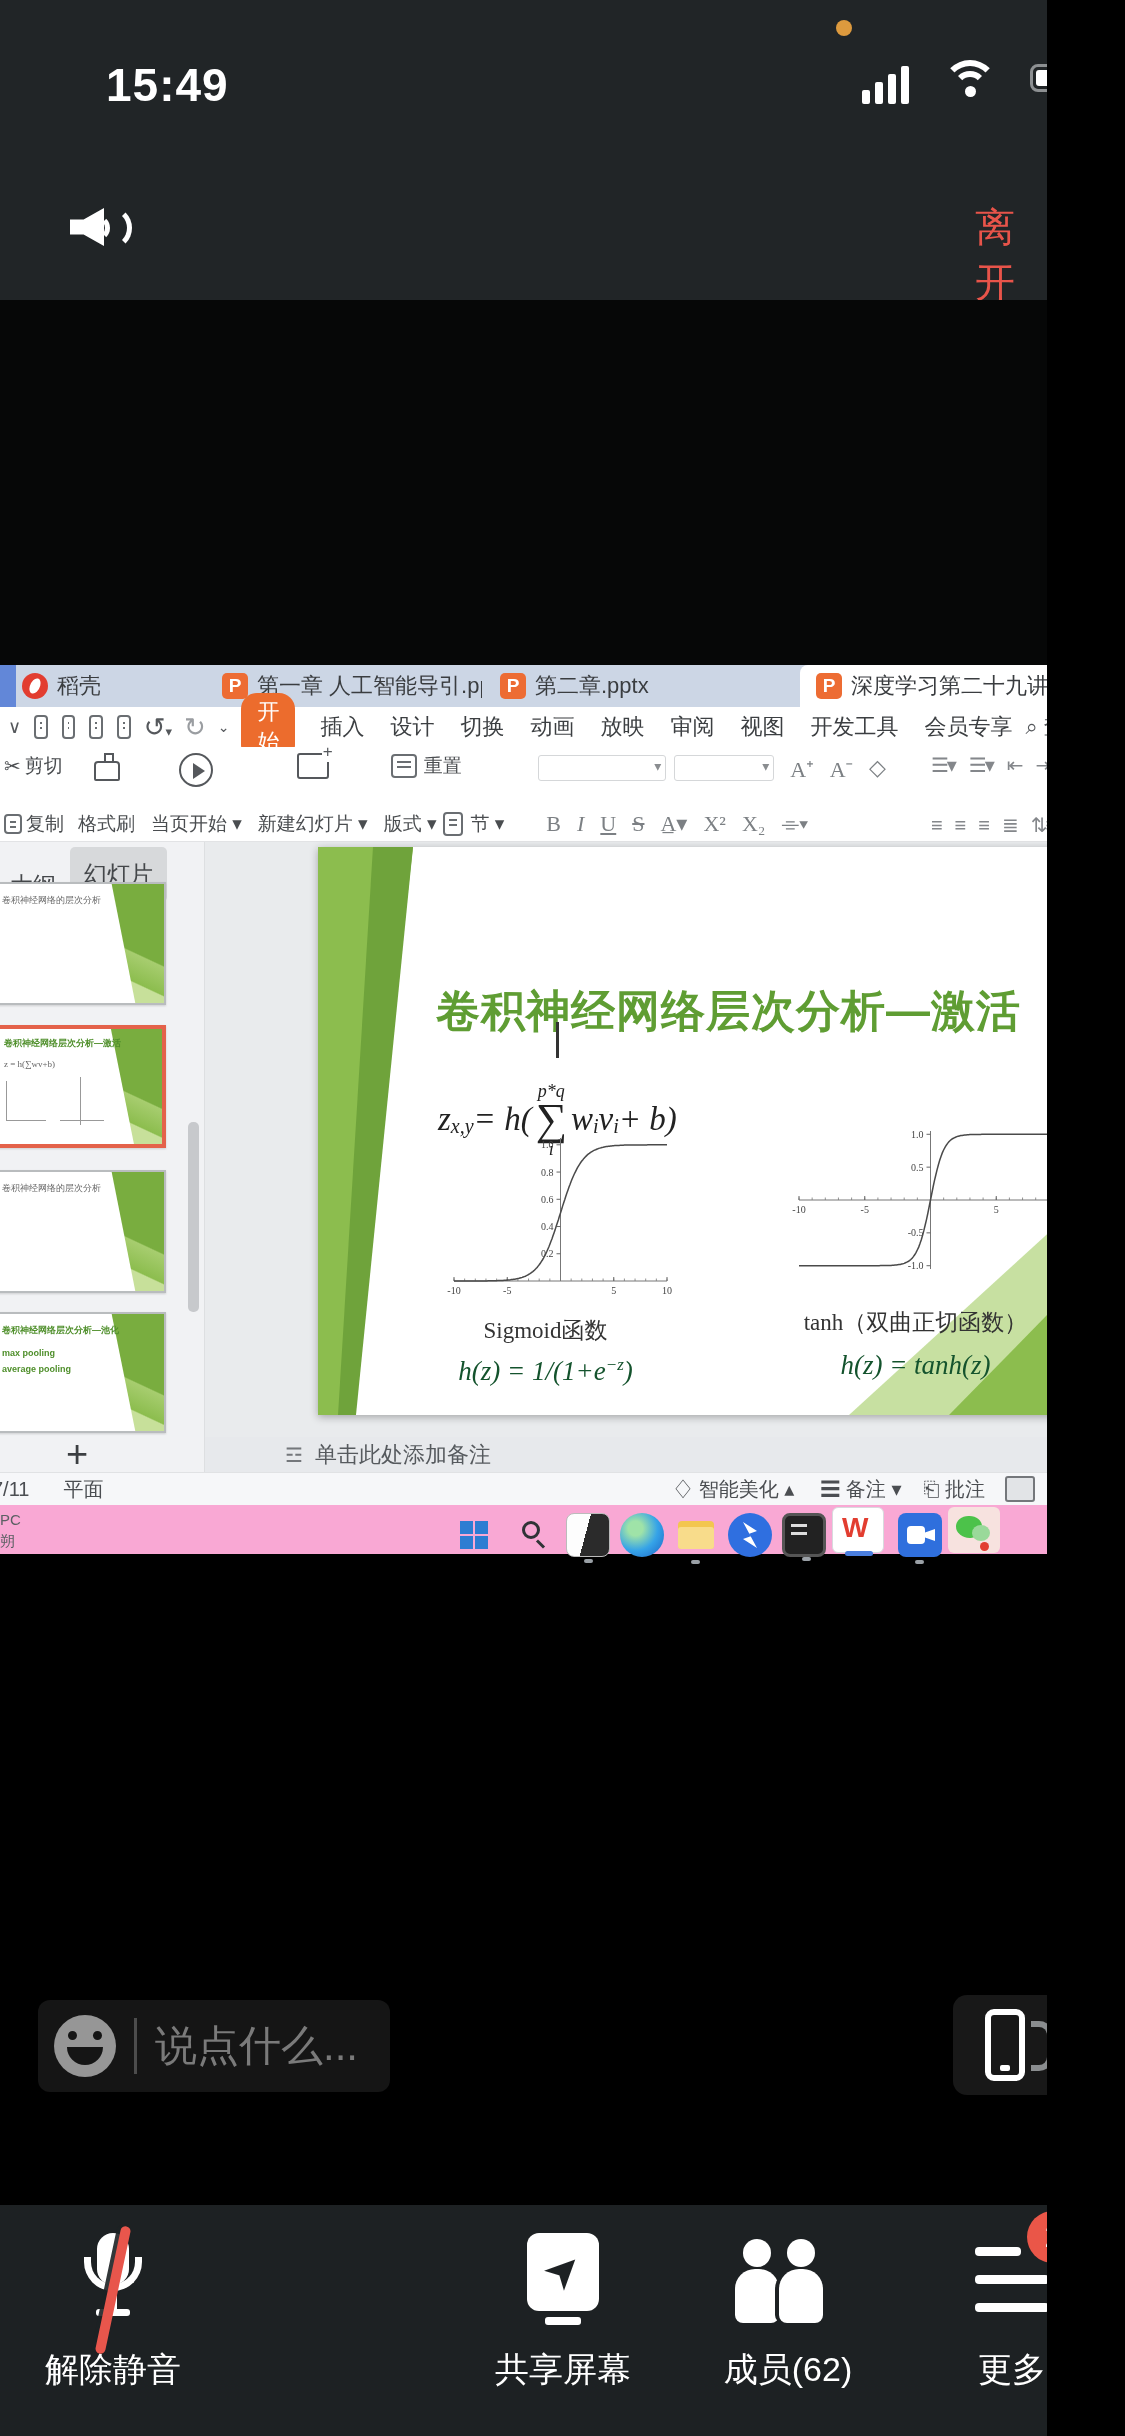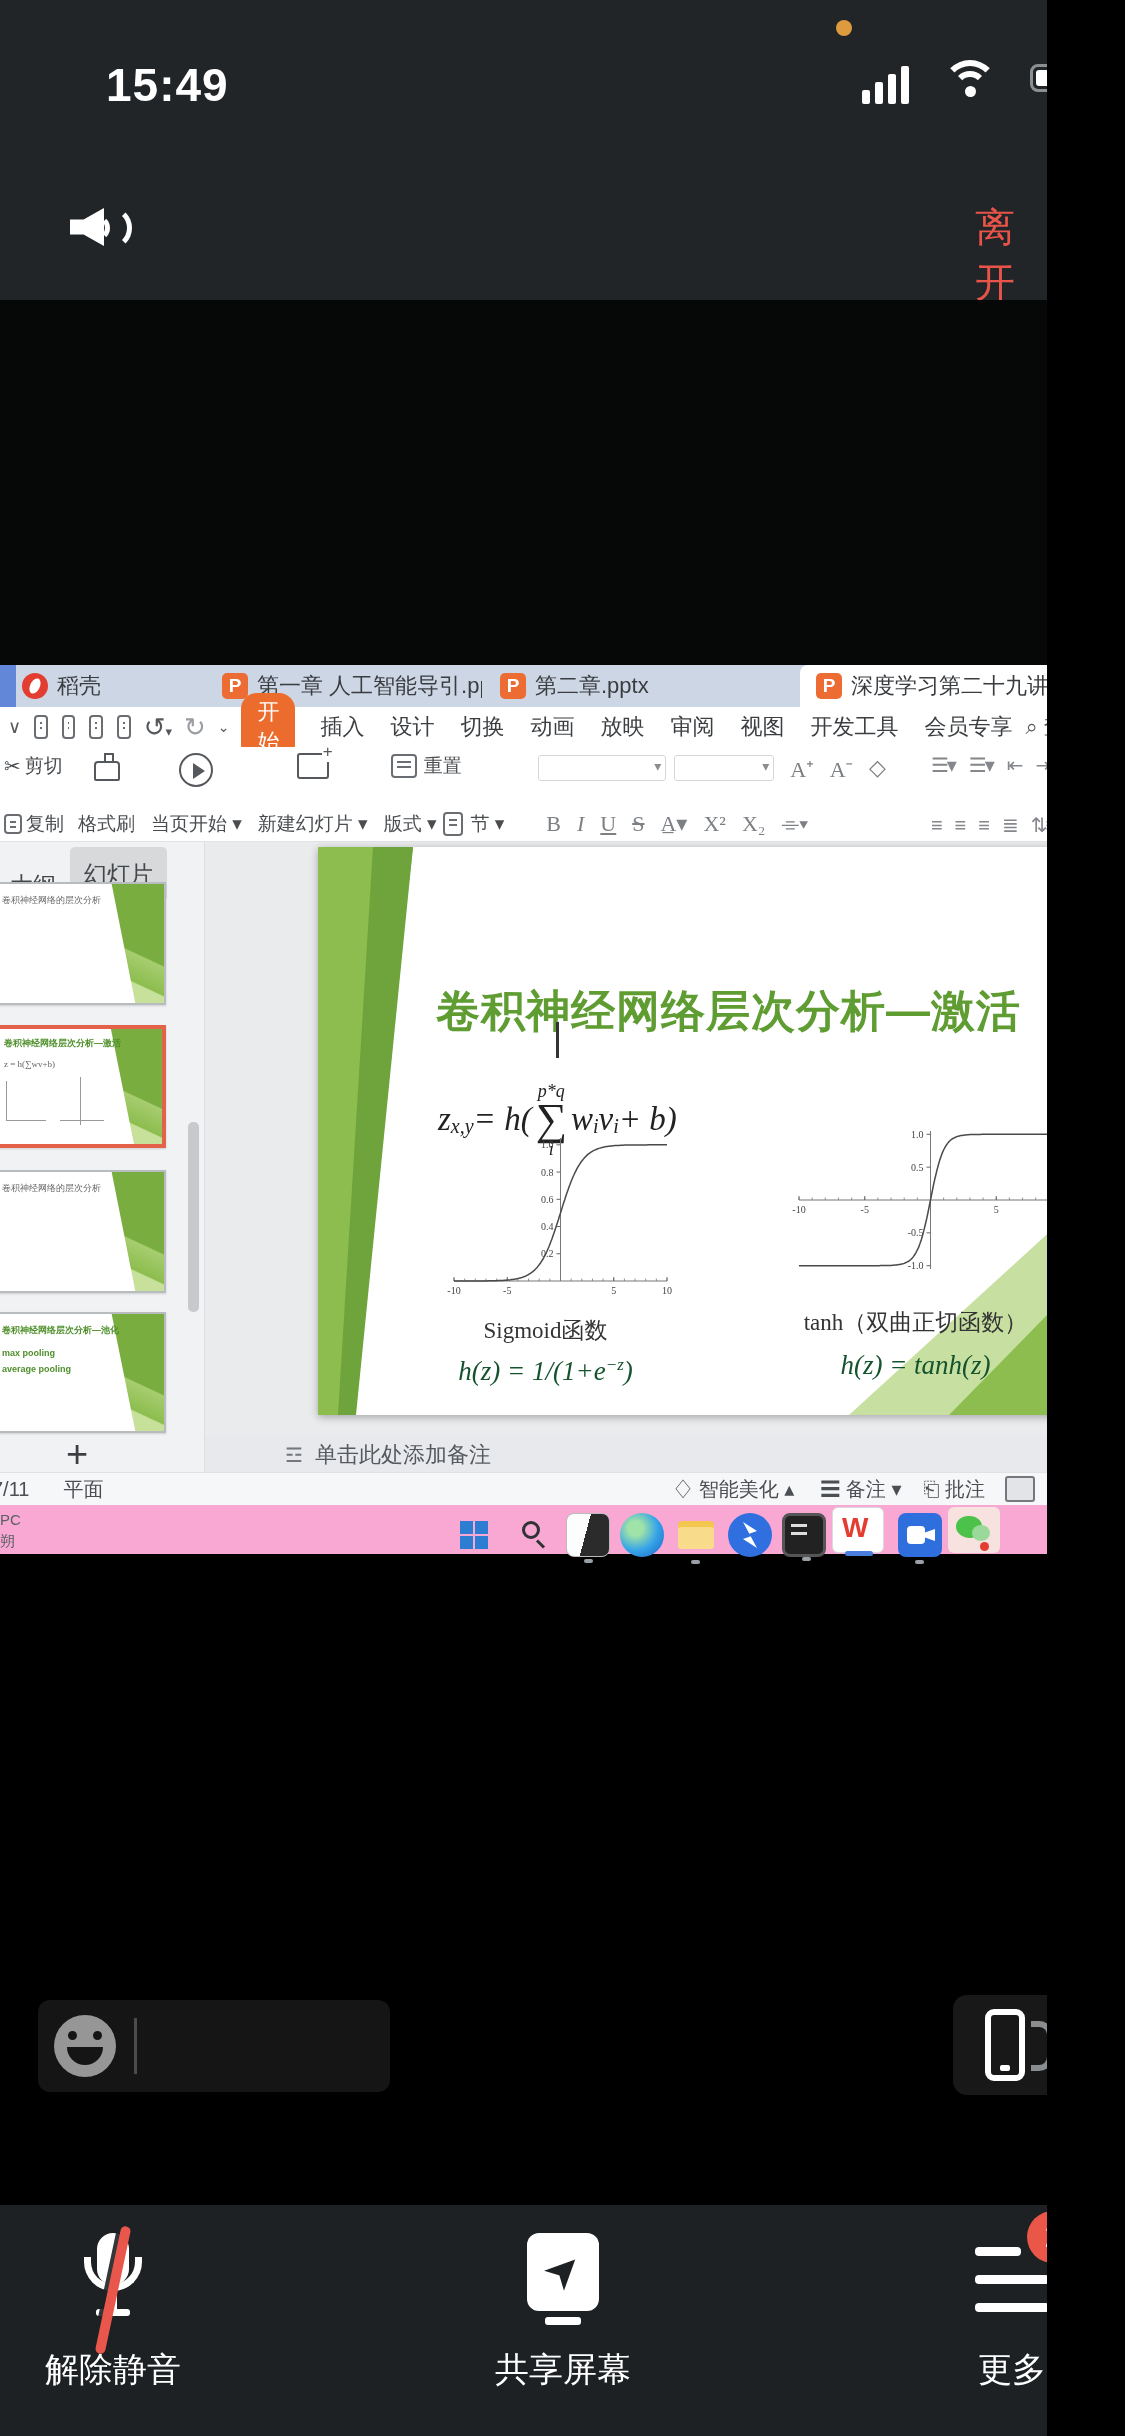--- a/index.html
+++ b/index.html
@@ -483,20 +483,21 @@
         <div class="abs" style="left:32px;bottom:2px;width:9px;height:9px;background:#e23d30;border-radius:50%;"></div>
       </div>
       <div class="abs" style="left:1066px;top:12px;font-size:20px;color:#4b4e52;">∧</div>
       <div class="abs" style="left:1102px;top:10px;width:23px;height:26px;border:3px solid #7a7d81;border-right:none;border-radius:13px 0 0 13px;"></div>
     </div>
   </div>
 
   <div class="abs chatbox" style="left:38px;top:2000px;width:352px;height:92px;">
     <div class="emoji" style="margin-left:16px;"></div>
     <div style="width:3px;height:56px;background:#4c4c4c;margin-left:18px;"></div>
+    <div class="chat-ph" style="margin-left:18px;">说点什么...</div>
   </div>
 
   <div class="abs rotatebox" style="left:953px;top:1995px;width:132px;height:100px;">
     <div class="abs" style="left:32px;top:14px;width:40px;height:72px;border:6px solid #fff;border-radius:9px;background:#181818;">
       <div class="abs" style="left:9px;bottom:4px;width:10px;height:6px;background:#fff;border-radius:2px;"></div>
     </div>
     <div class="abs" style="left:78px;top:26px;width:22px;height:50px;border:6px solid #8a8d8f;border-left:none;border-radius:0 14px 14px 0;"></div>
   </div>
 
   <div class="abs controls" style="left:0;top:2205px;width:1125px;height:231px;">
@@ -514,20 +515,27 @@
 
 
     <div class="ctrl" style="left:450px;">
       <div style="position:relative;height:96px;">
         <div class="share-body"><span style="display:inline-block;transform:rotate(-45deg);font-weight:bold;">➤</span></div>
         <div class="share-base"></div>
       </div>
       <div class="ctrl-label">共享屏幕</div>
     </div>
 
+    <div class="ctrl" style="left:675px;">
+      <div style="position:relative;height:96px;">
+        <div class="person" style="left:60px;"></div>
+        <div class="person" style="left:104px;filter:drop-shadow(-4px 0 0 #1d2123);"></div>
+      </div>
+      <div class="ctrl-label">成员(62)</div>
+    </div>
 
     <div class="ctrl" style="left:899px;">
       <div style="position:relative;height:96px;">
         <div class="hline" style="left:76px;top:14px;width:46px;"></div>
         <div class="hline" style="left:76px;top:42px;width:74px;"></div>
         <div class="hline" style="left:76px;top:70px;width:74px;"></div>
         <div class="badge" style="left:128px;top:-22px;">2</div>
       </div>
       <div class="ctrl-label">更多</div>
     </div>

